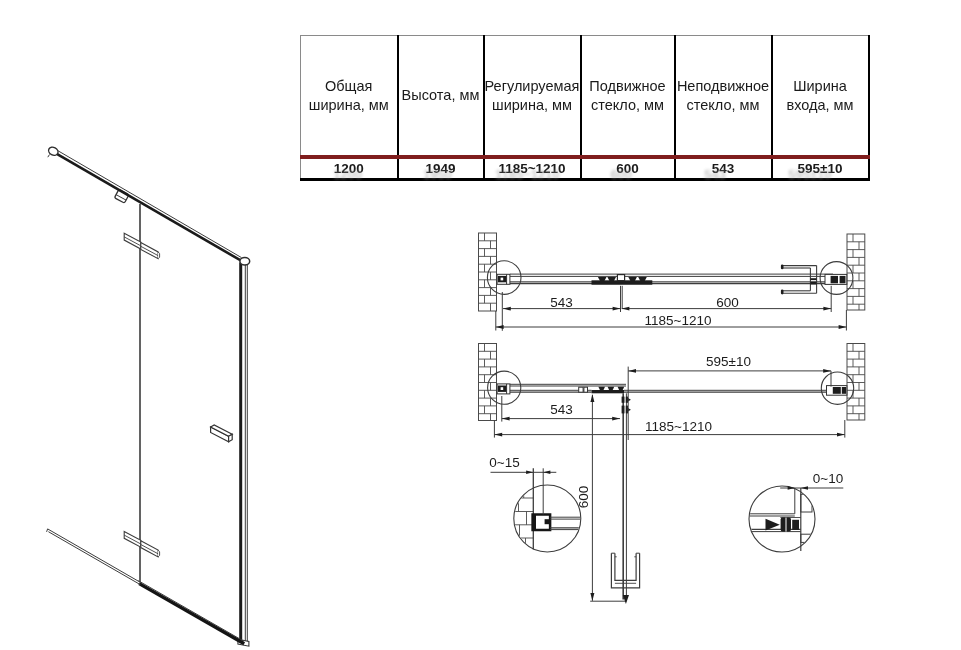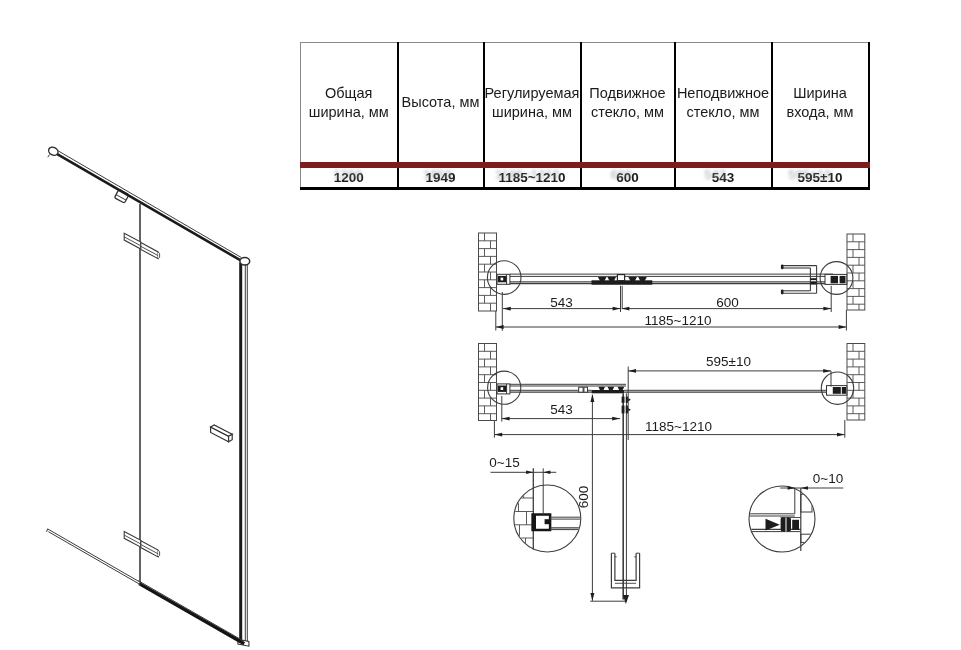--- a/index.html
+++ b/index.html
@@ -1,23 +1,23 @@
 <!DOCTYPE html>
 <html><head>
 <meta charset="utf-8">
 <style>
 html,body{margin:0;padding:0;background:#fff;width:961px;height:650px;overflow:hidden}
 body{font-family:"Liberation Sans",sans-serif;position:relative}
-#tbl{position:absolute;left:300px;top:42px;border-collapse:collapse;table-layout:fixed;width:557px;
+#tbl{position:absolute;left:300px;top:35px;border-collapse:collapse;table-layout:fixed;width:557px;
   border-top:1px solid #8a8a8a;border-left:1px solid #8a8a8a;border-right:2px solid #000;border-bottom:3px solid #000}
 #tbl td{border-left:2px solid #000;text-align:center;vertical-align:middle;
   font-size:14.5px;line-height:19px;color:#1a1a1a;padding:0}
 #tbl td:first-child{border-left:none}
 #tbl tr.hd td{height:119px}
-#tbl tr.vl td{height:18px;border-top:6px solid #7f1d1d;font-size:13.5px;font-weight:bold}
+#tbl tr.vl td{height:18px;border-top:4px solid #7f1d1d;font-size:13.5px;font-weight:bold}
 svg{position:absolute;left:0;top:0}
 </style>
 </head>
 <body>
 
 <table id="tbl">
 <tbody>
       <tr class="hd">
         <td style="width:95.5px">Общая<br>ширина, мм</td>
         <td style="width:84px">Высота, мм</td>

